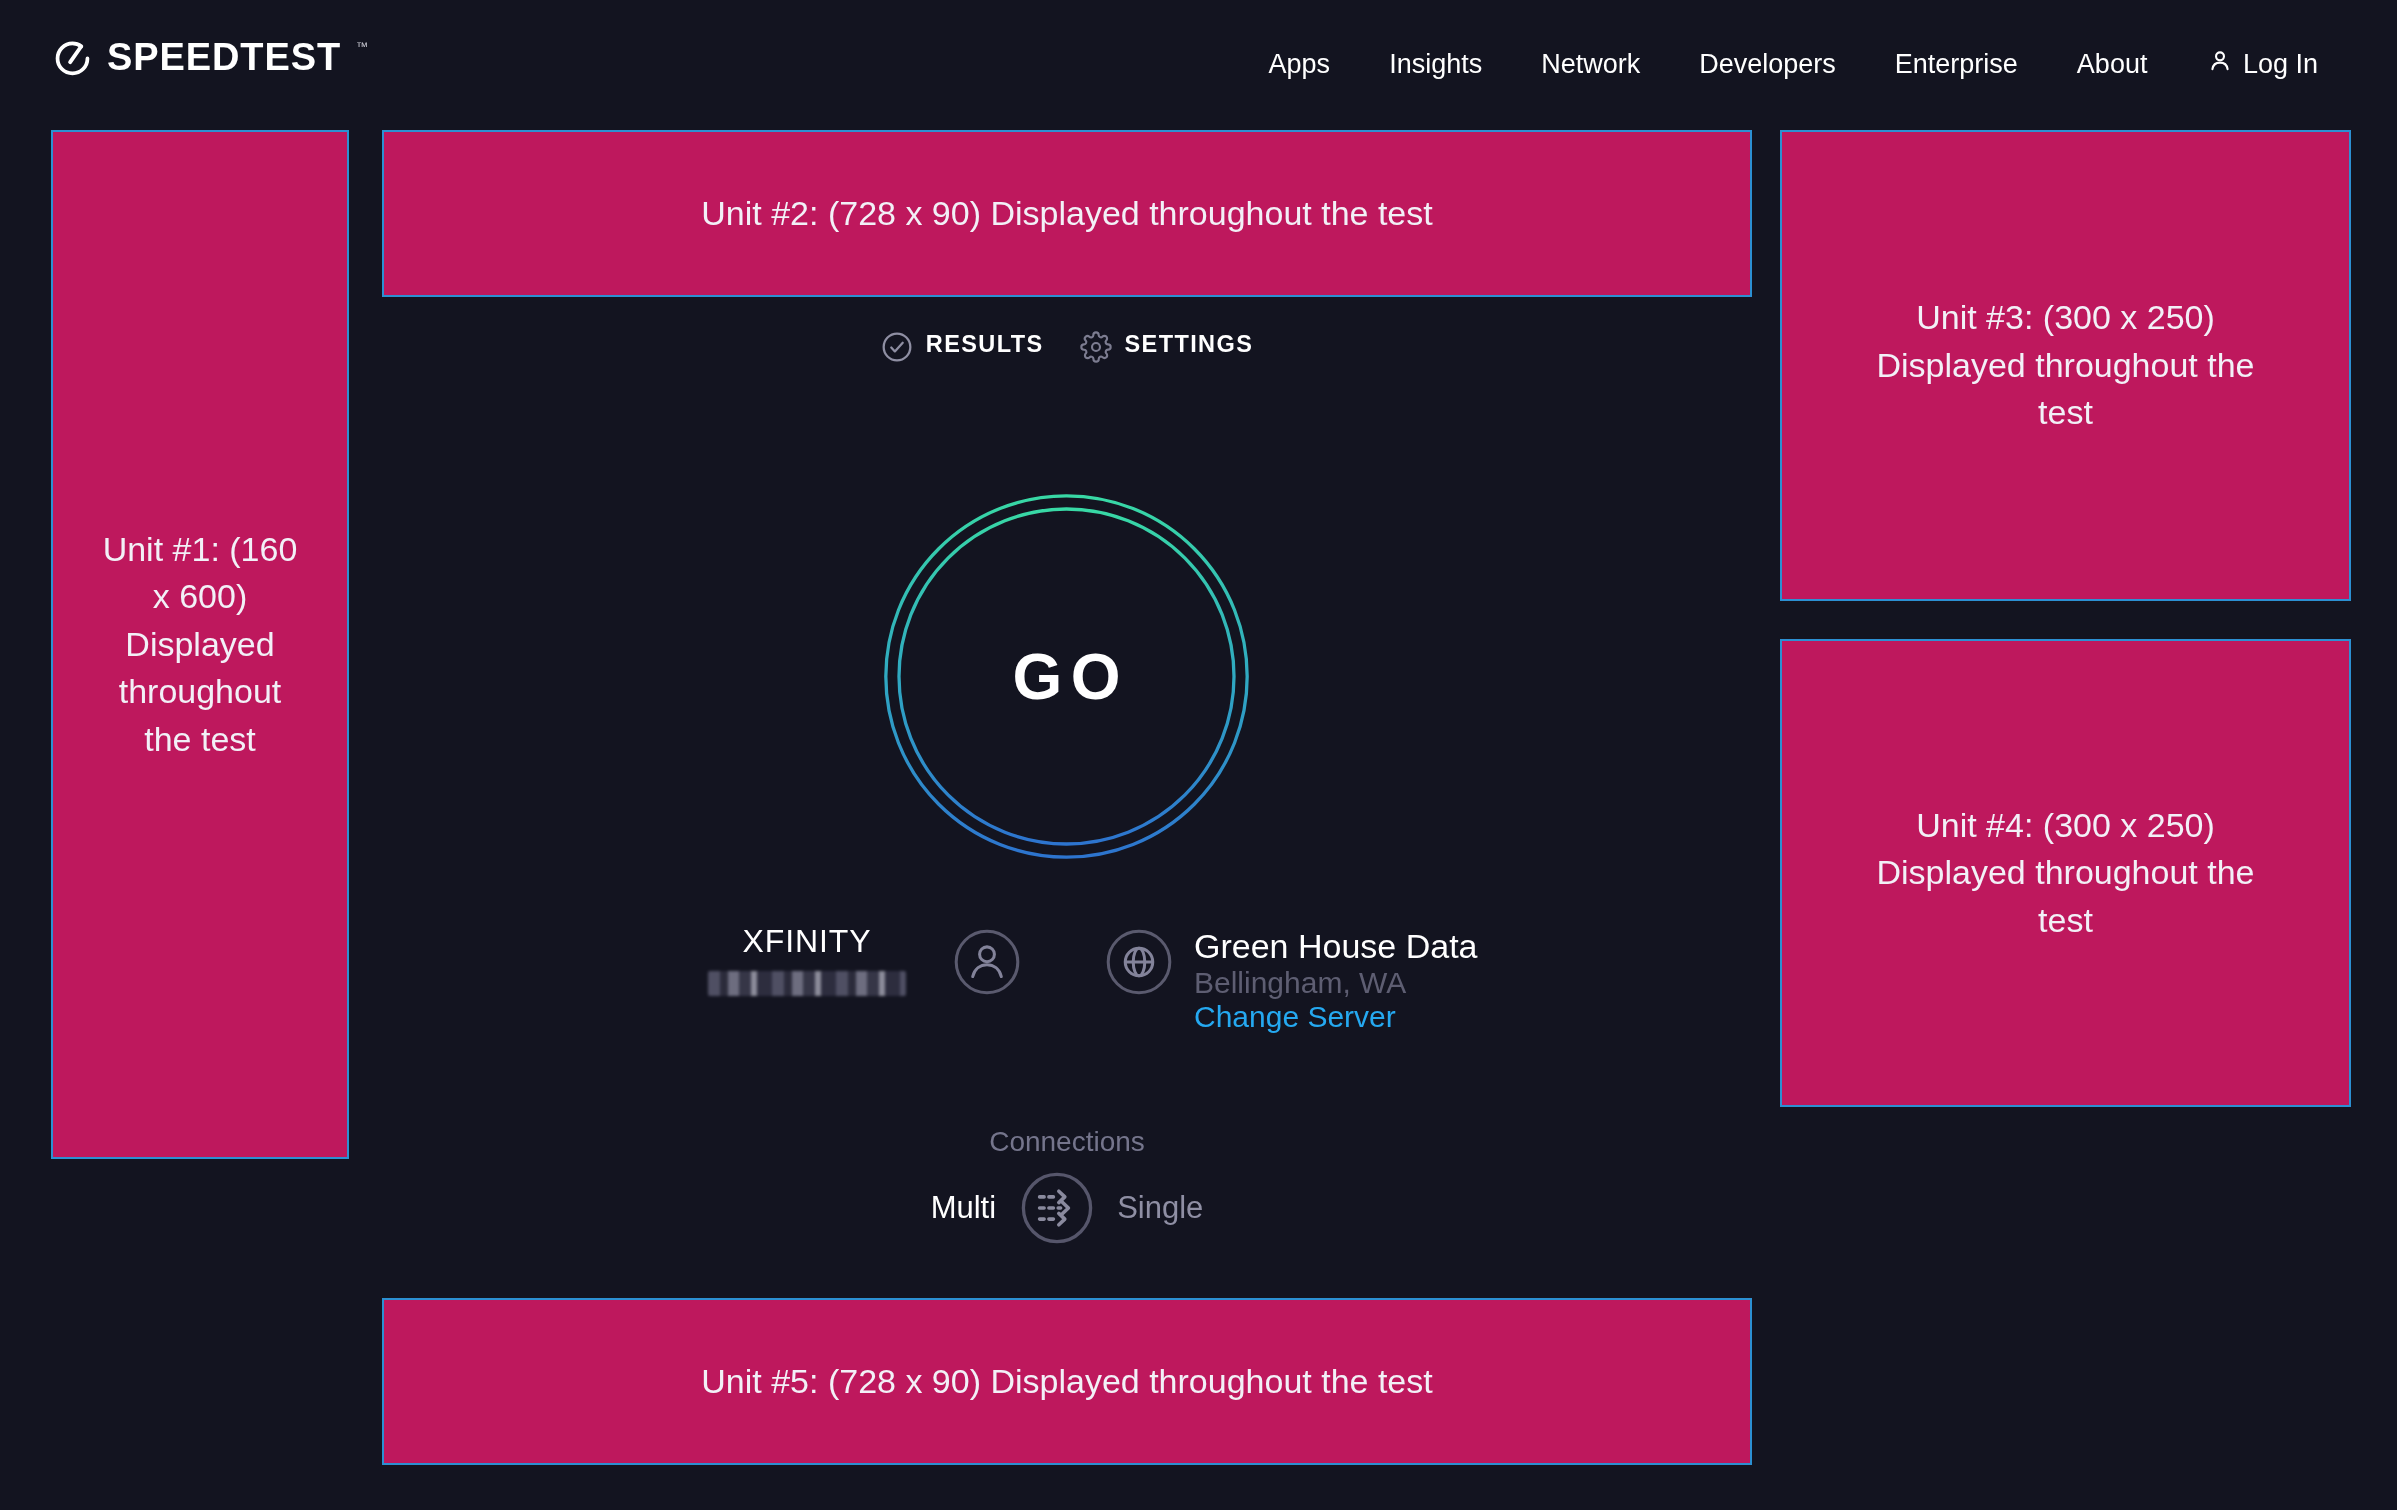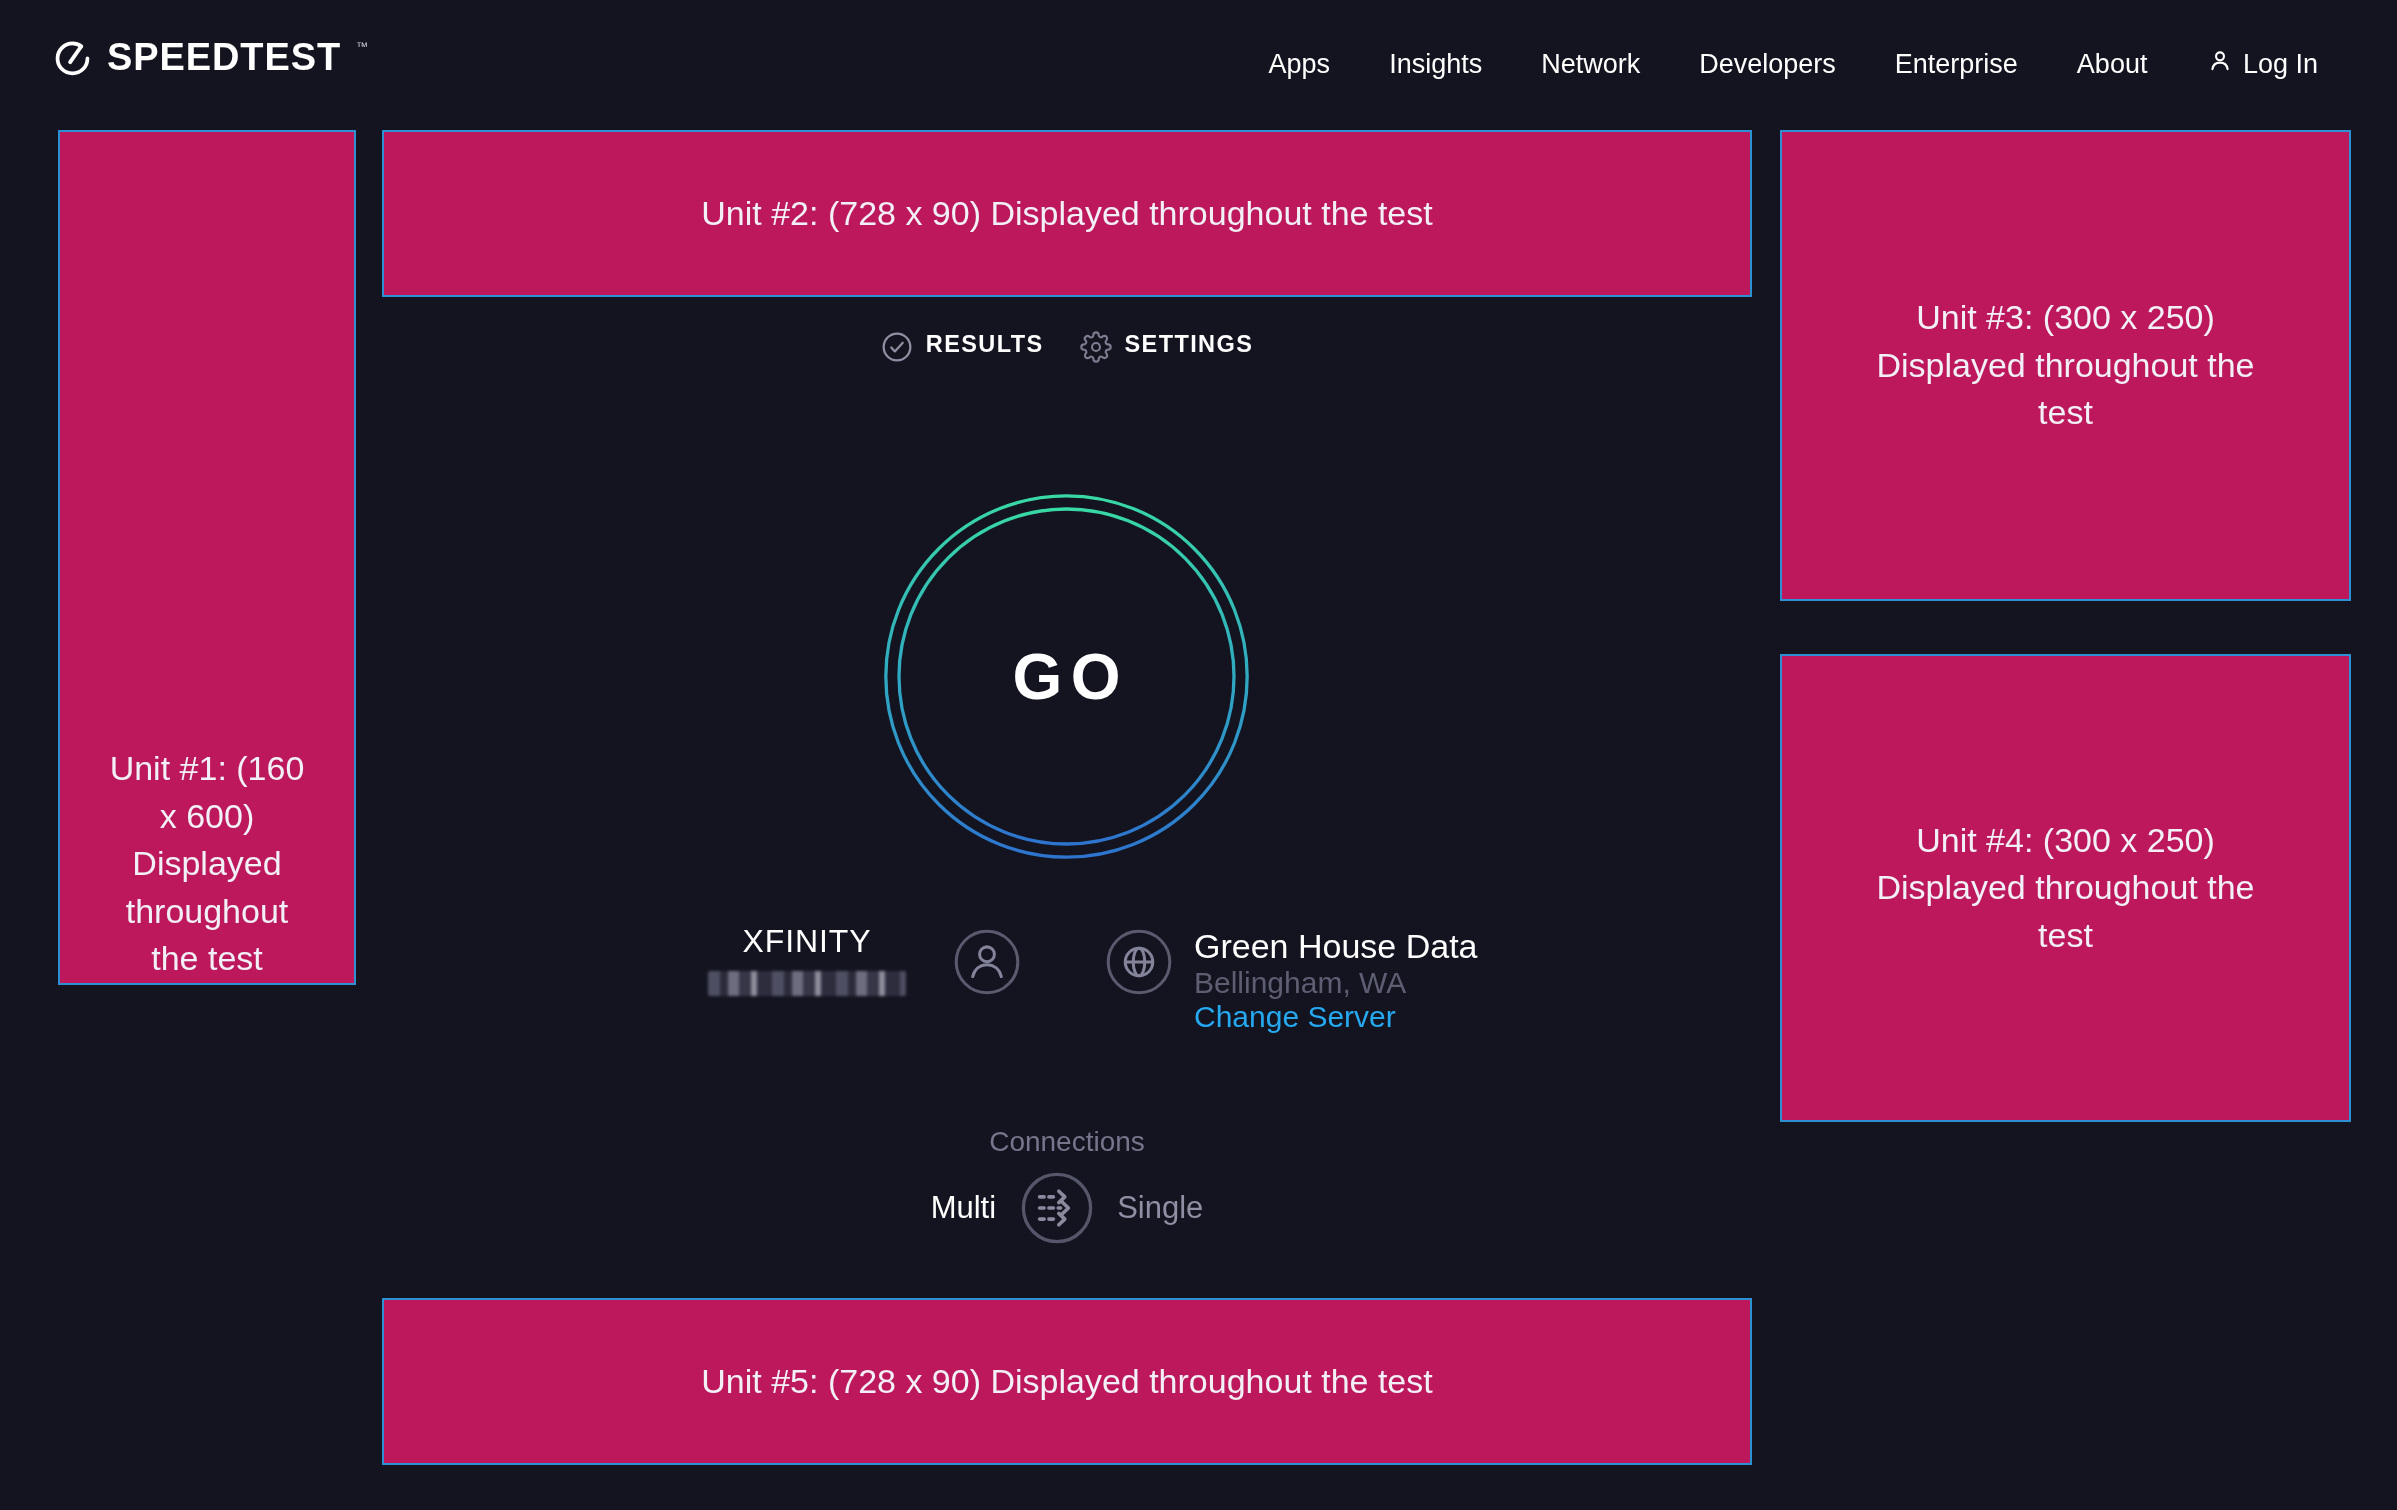--- a/index.html
+++ b/index.html
@@ -25,26 +25,26 @@
   
   .ad {
     position:absolute;
     background:#be185d;
     border:2.8px solid #2c90d2;
     display:flex; align-items:center; justify-content:center;
     text-align:center;
     cursor:pointer;
   }
   .ad-text { color:#f2f0f7; font-size:34px; line-height:1.4; }
-  .ad-1 { left:58px;   top:130px;  width:298px;  height:855px;align-items:flex-end; }
+  .ad-1 { left:51px;   top:130px;  width:298px;  height:1029px; }
   .ad-1 .ad-text { max-width:200px; }
   .ad-2 { left:382px;  top:130px;  width:1370px; height:167px; }
   .ad-3 { left:1780px; top:130px;  width:571px;  height:471px; }
   .ad-3 .ad-text { max-width:405px; }
-  .ad-4 { left:1780px; top:639px;  width:571px;  height:468px;margin-top:15px; }
+  .ad-4 { left:1780px; top:639px;  width:571px;  height:468px; }
   .ad-4 .ad-text { max-width:405px; }
   .ad-5 { left:382px;  top:1298px; width:1370px; height:167px; }
 
   
   .tabs { position:absolute; left:382px; width:1370px; top:331px; display:flex; justify-content:center; align-items:center; gap:36px; }
   .tab { display:flex; align-items:flex-start; gap:13px; cursor:pointer; }
   .tab-label { font-size:23.5px; font-weight:bold; letter-spacing:1.4px; color:#ffffff; }
 
   
   .go-wrap { position:absolute; left:883px; top:493px; width:367px; height:367px; border-radius:50%; cursor:pointer; }

